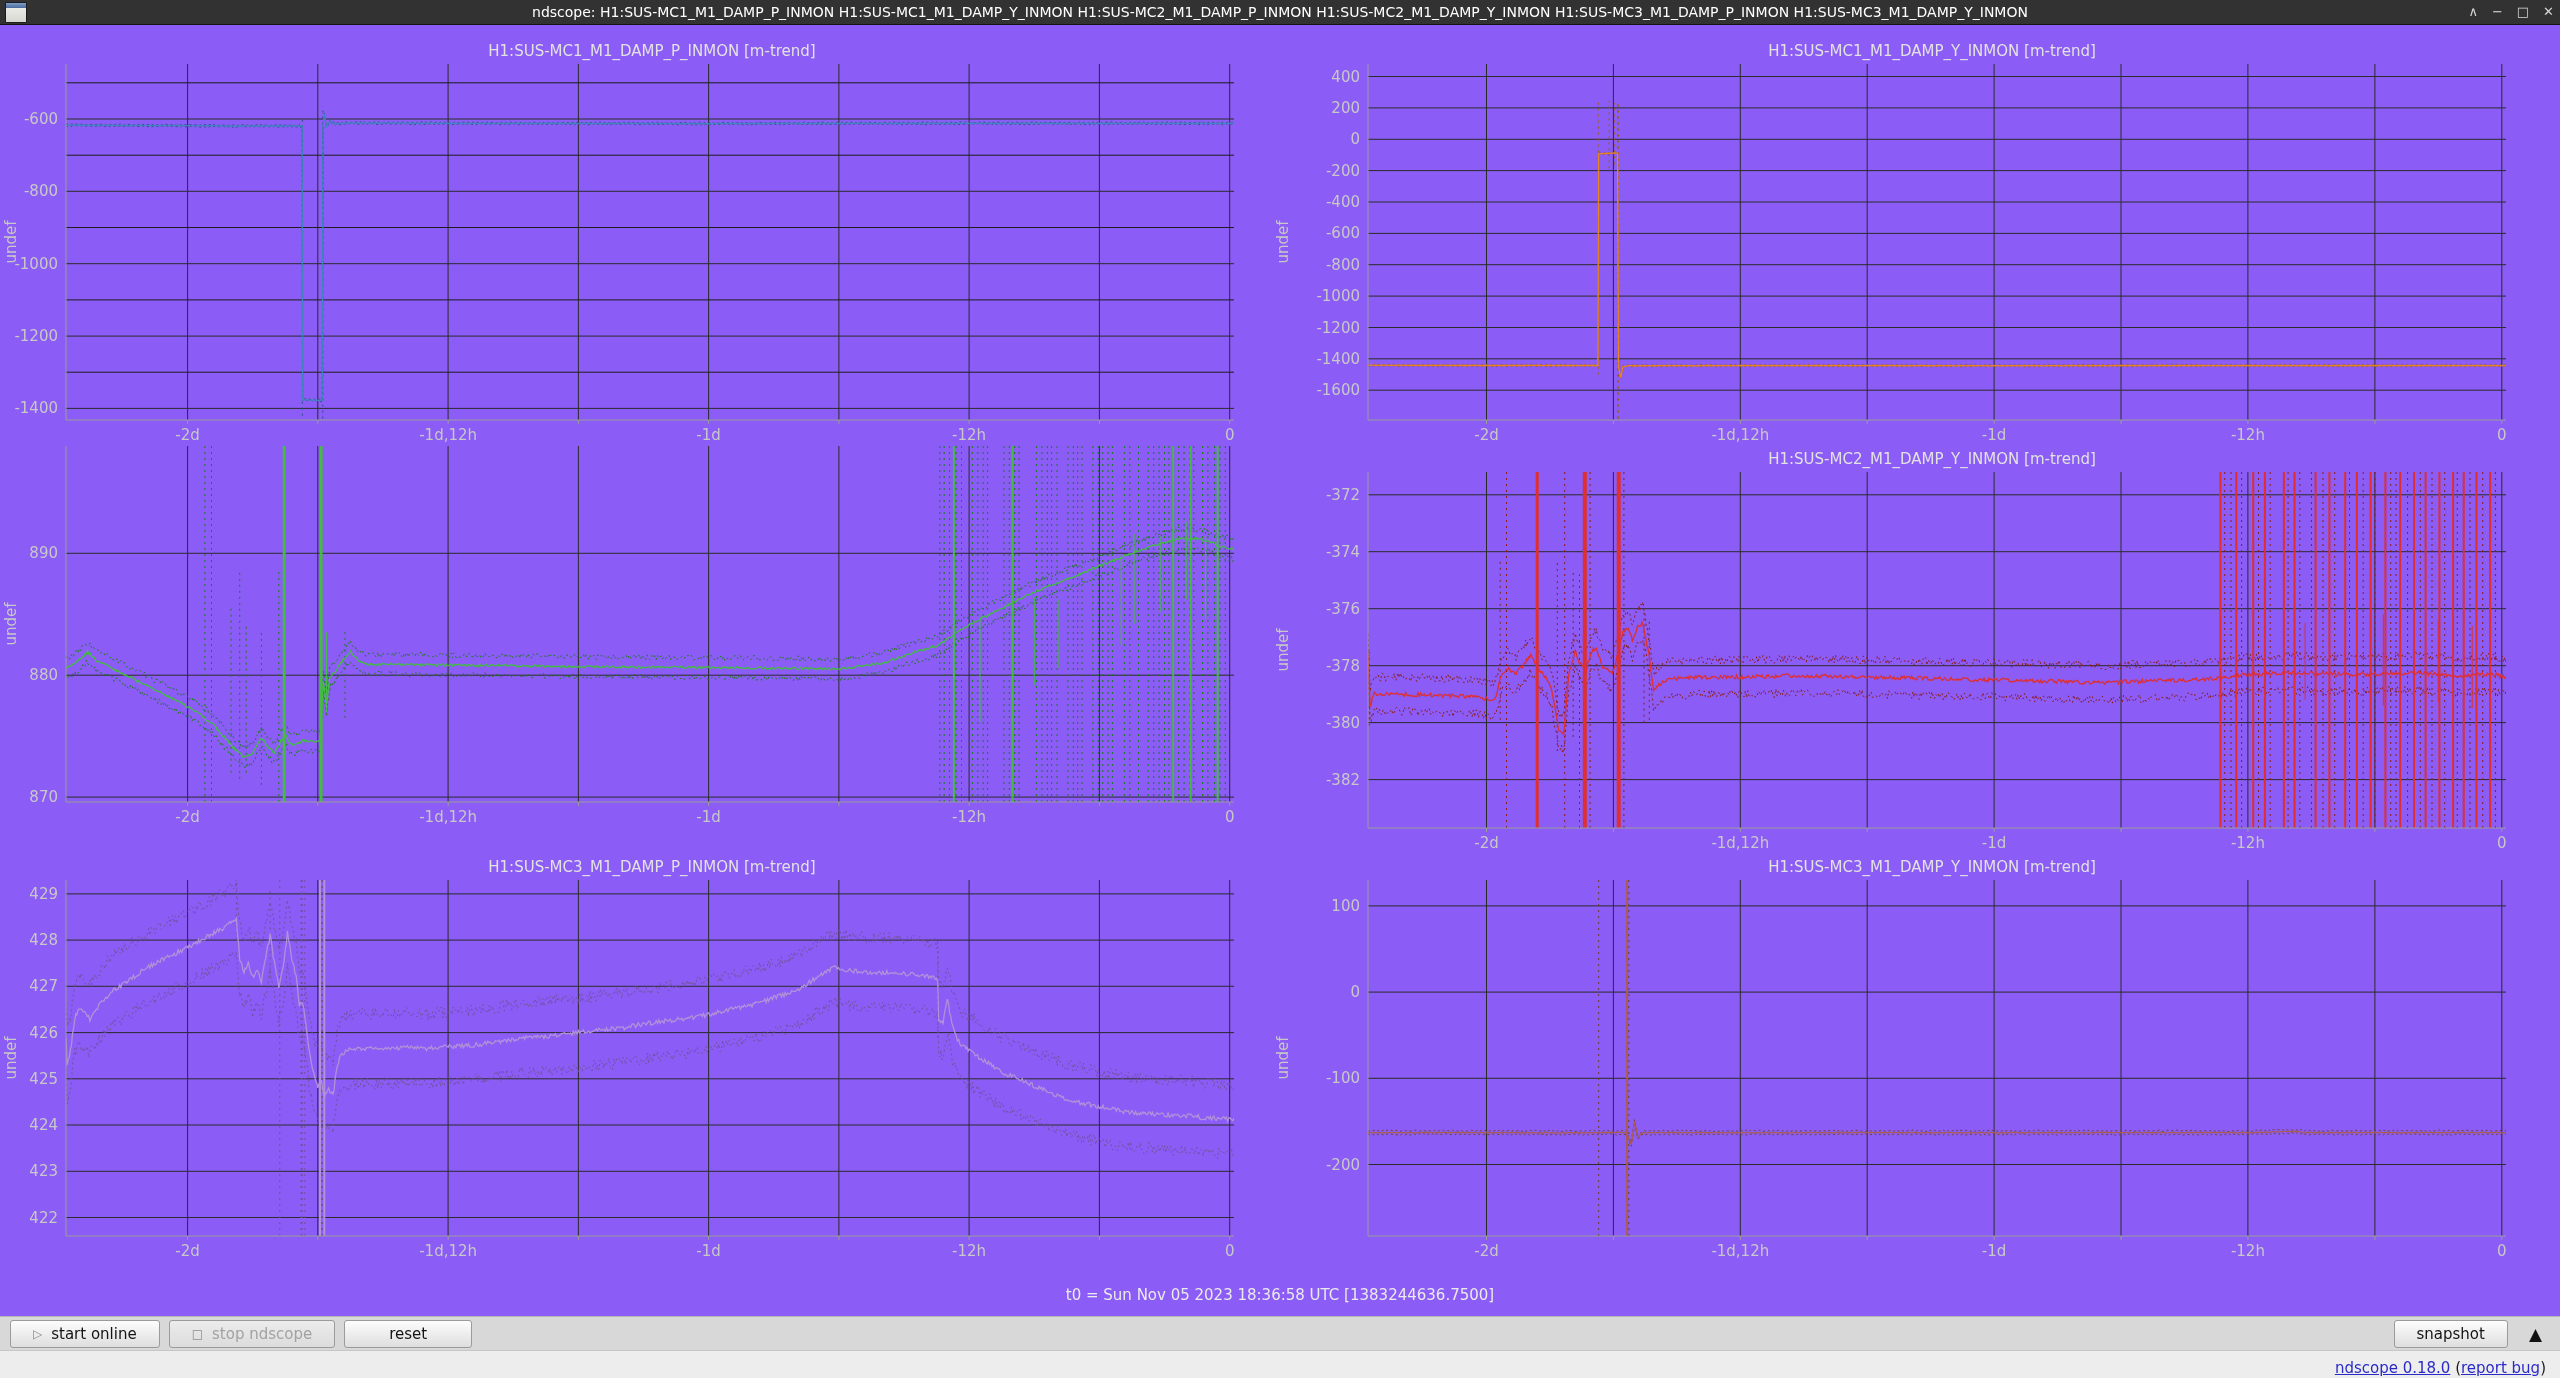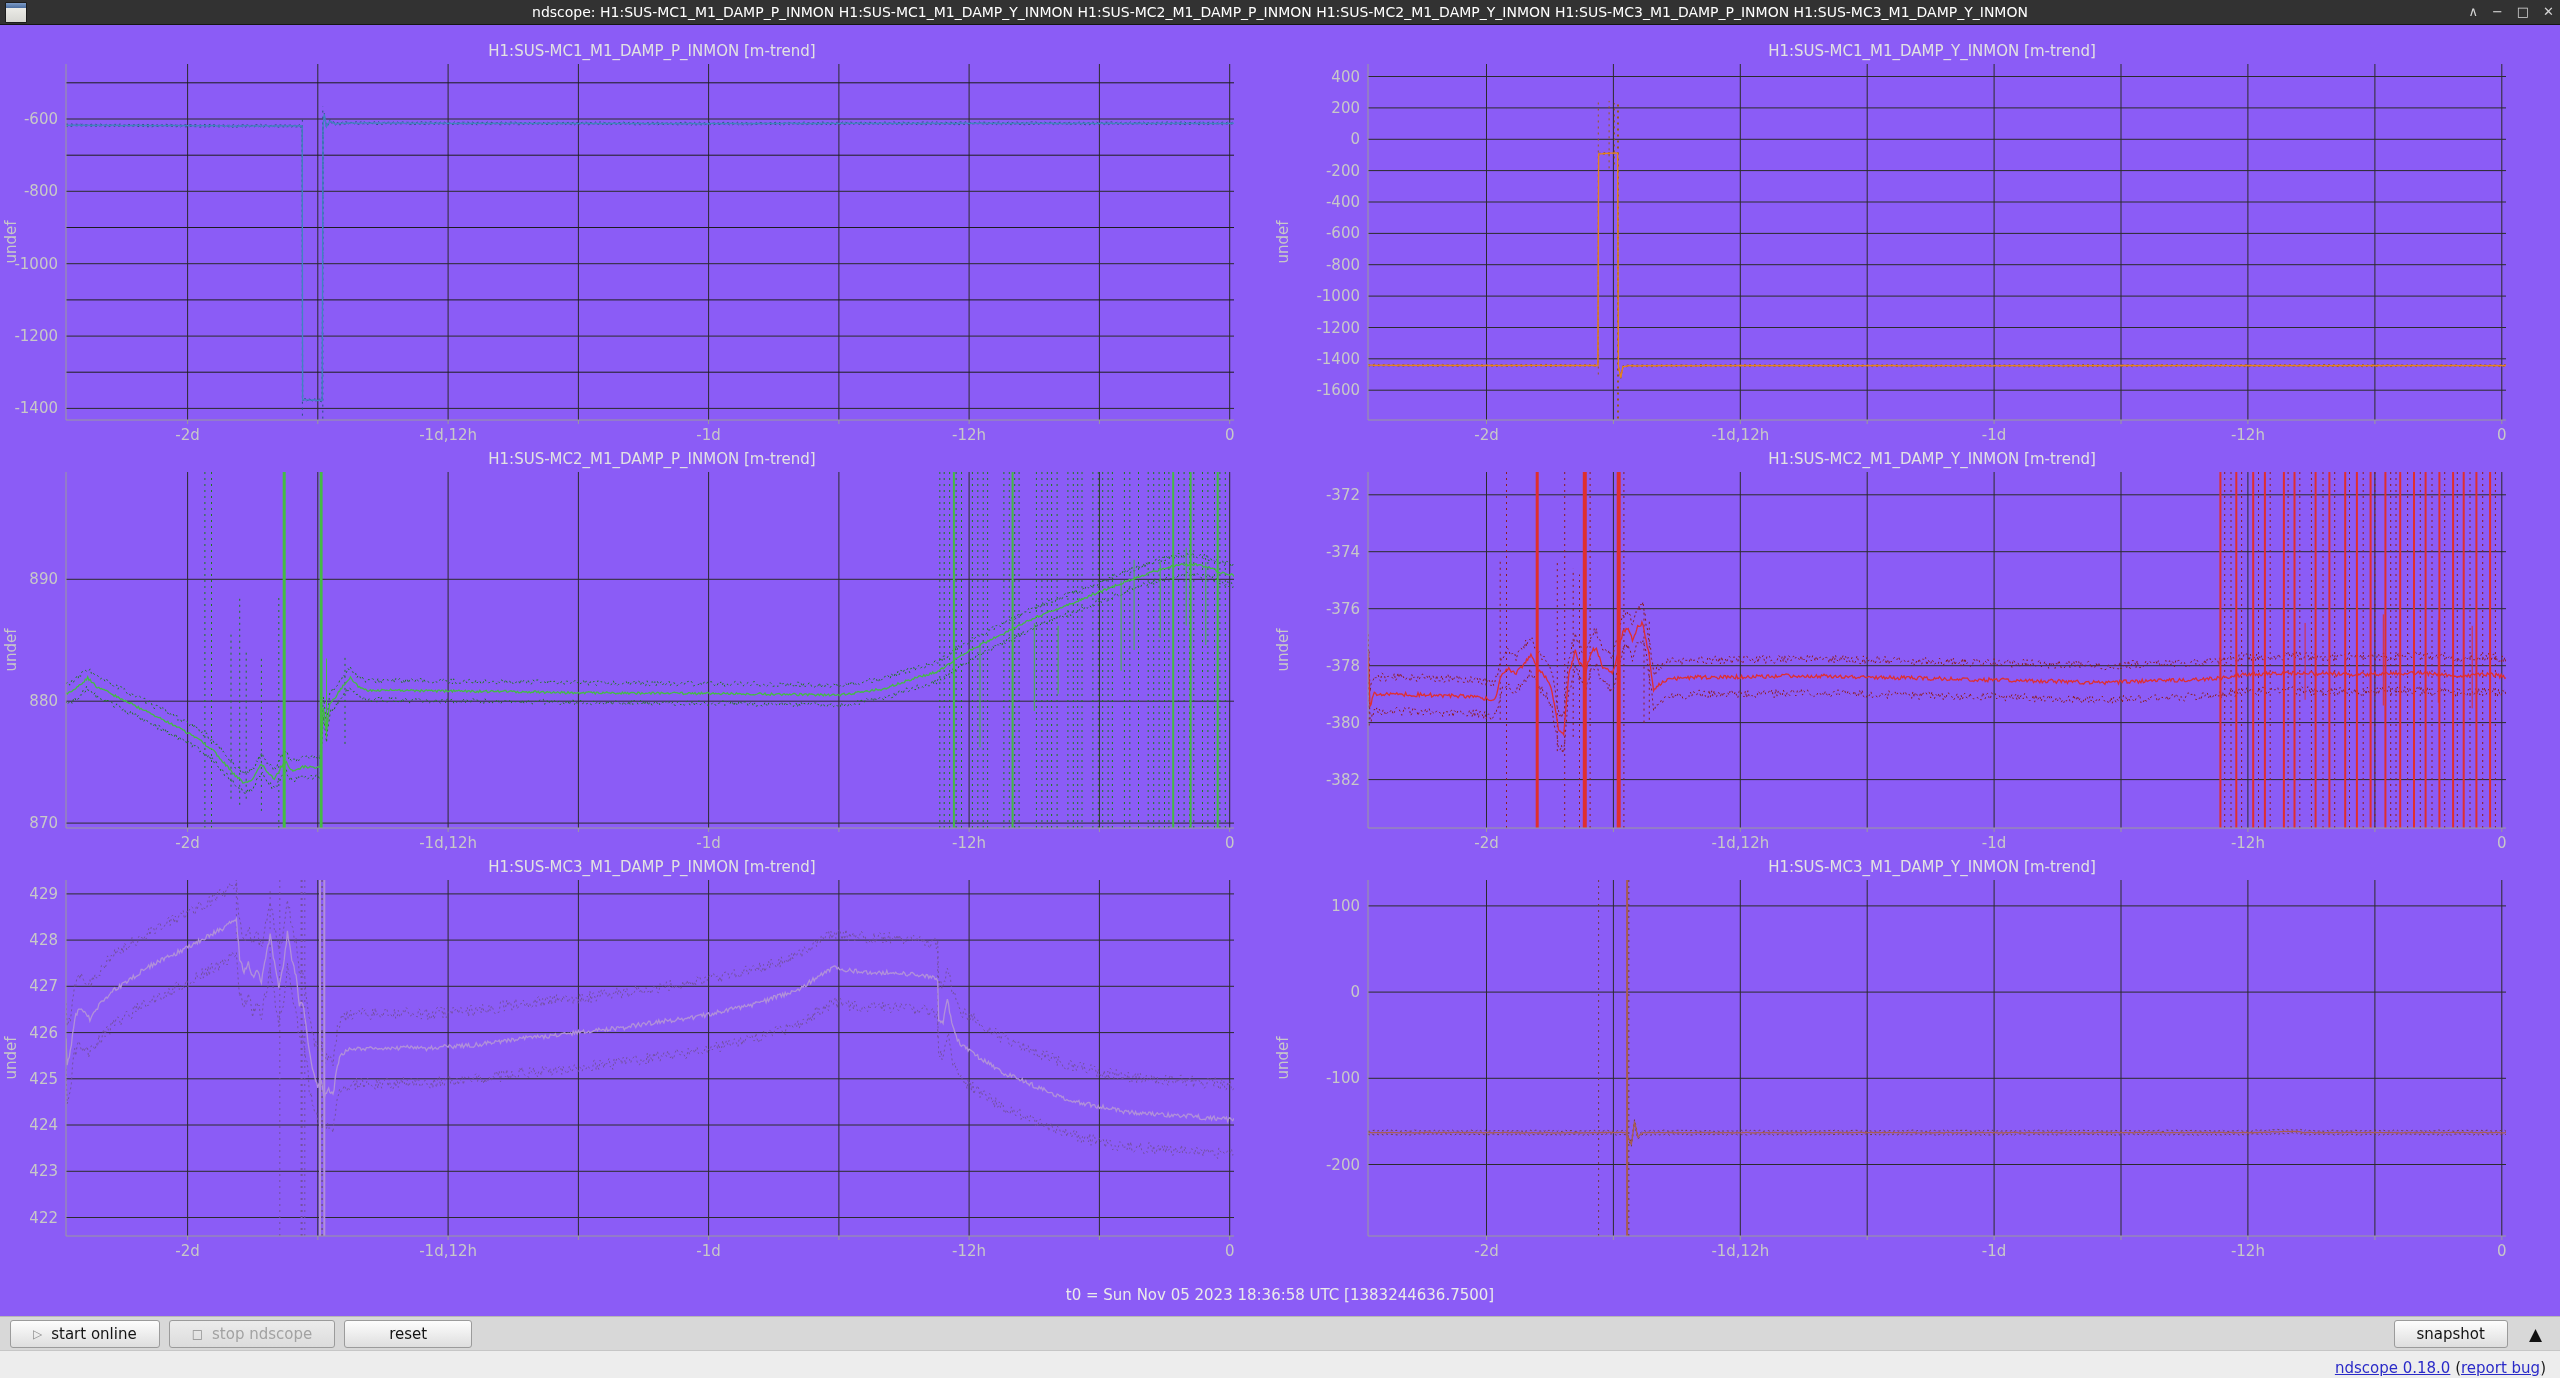--- a/index.html
+++ b/index.html
@@ -178,21 +178,20 @@
           <text x="88" y="331.2" text-anchor="end" fill="#c8c8c8" font-size="15">-1600</text>
           <text x="214.5" y="376" text-anchor="middle" fill="#c8c8c8" font-size="15">-2d</text>
           <text x="468.3" y="376" text-anchor="middle" fill="#c8c8c8" font-size="15">-1d,12h</text>
           <text x="722.1" y="376" text-anchor="middle" fill="#c8c8c8" font-size="15">-1d</text>
           <text x="975.9" y="376" text-anchor="middle" fill="#c8c8c8" font-size="15">-12h</text>
           <text x="1229.8" y="376" text-anchor="middle" fill="#c8c8c8" font-size="15">0</text>
           <text transform="translate(16 178) rotate(-90)" text-anchor="middle" fill="#c8c8c8" font-size="15">undef</text>
         </svg>
     </div>
     <div class="plot-cell">
-      <div class="plot-title">H1:SUS-MC2_M1_DAMP_P_INMON [m-trend]</div>
       <svg width="1272" height="382">
           <defs>
             <clipPath id="c2">
               <rect x="66" y="0" width="1168" height="356"></rect>
             </clipPath>
           </defs>
           <line x1="187.6" y1="0.0" x2="187.6" y2="356.0" stroke="#2c2c2c" stroke-width="1"></line>
           <line x1="317.8" y1="0.0" x2="317.8" y2="356.0" stroke="#2c2c2c" stroke-width="1"></line>
           <line x1="448.1" y1="0.0" x2="448.1" y2="356.0" stroke="#2c2c2c" stroke-width="1"></line>
           <line x1="578.4" y1="0.0" x2="578.4" y2="356.0" stroke="#2c2c2c" stroke-width="1"></line>

